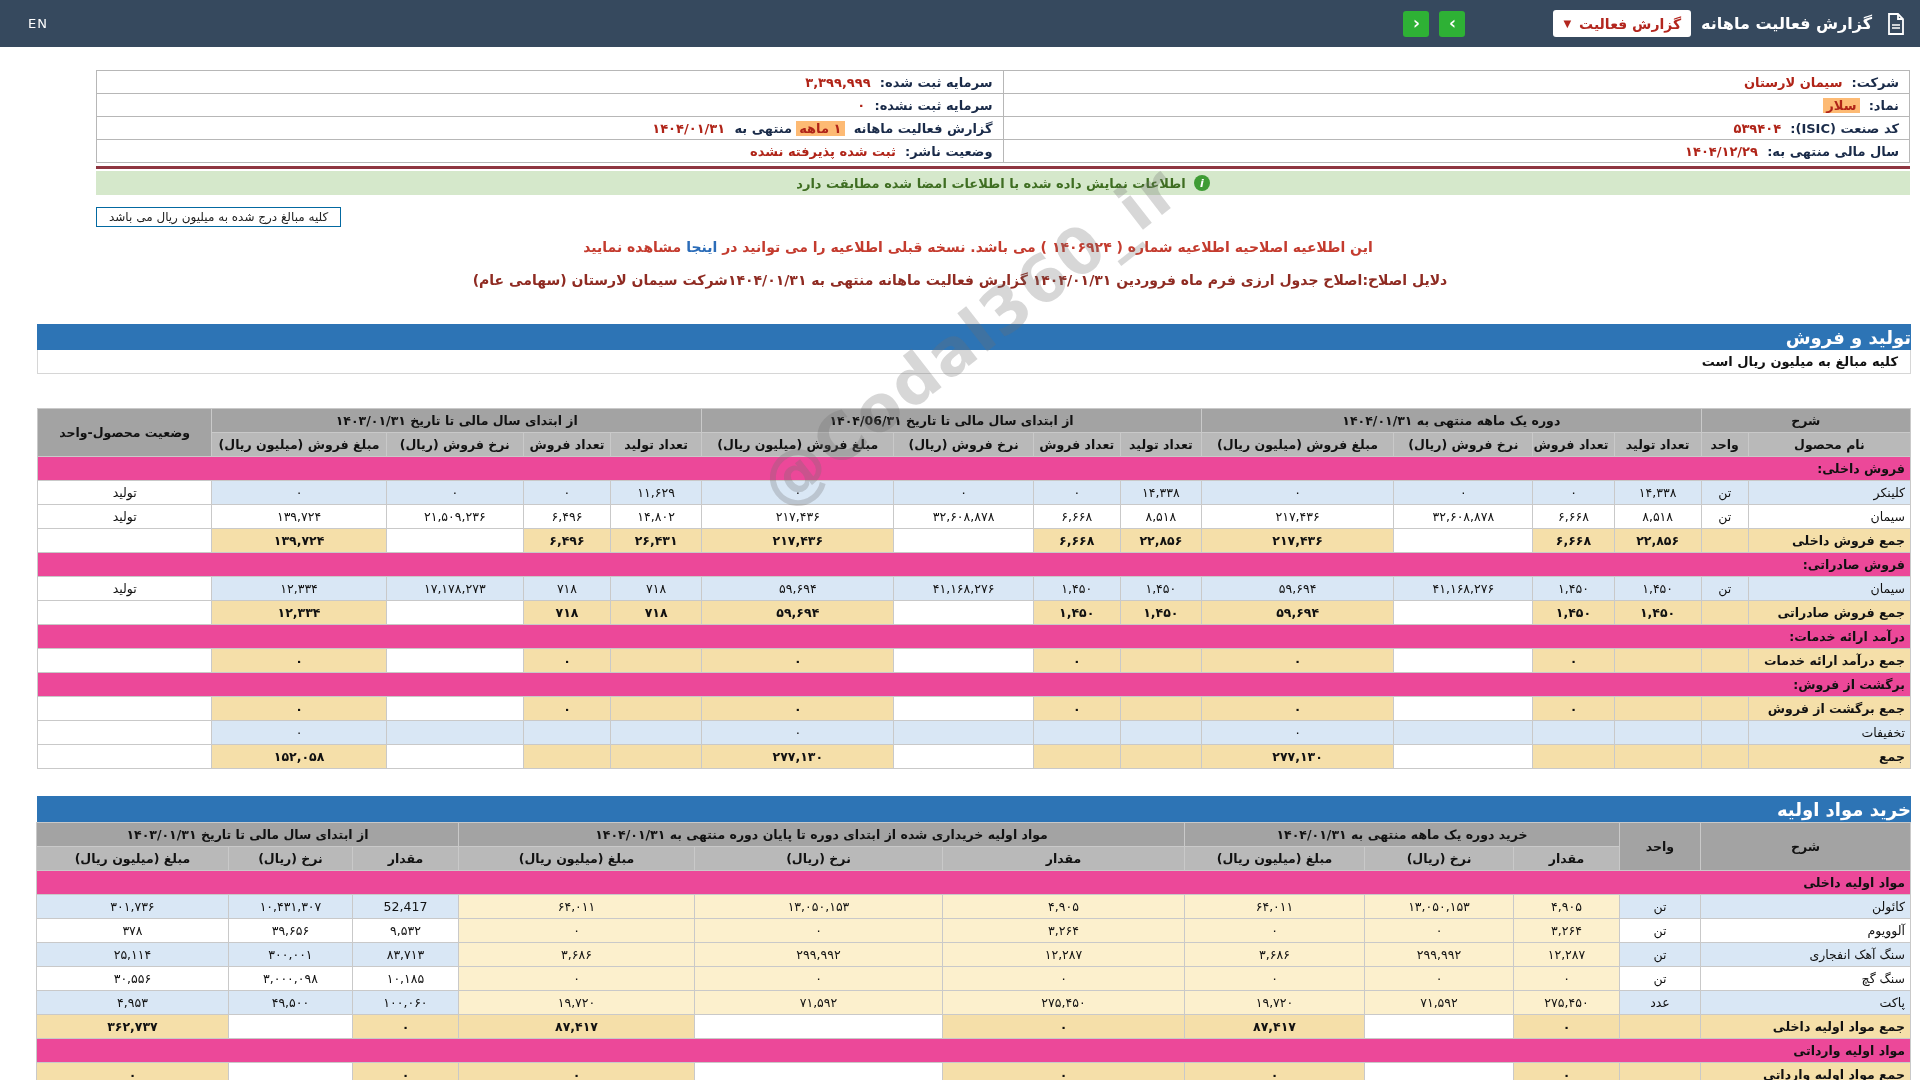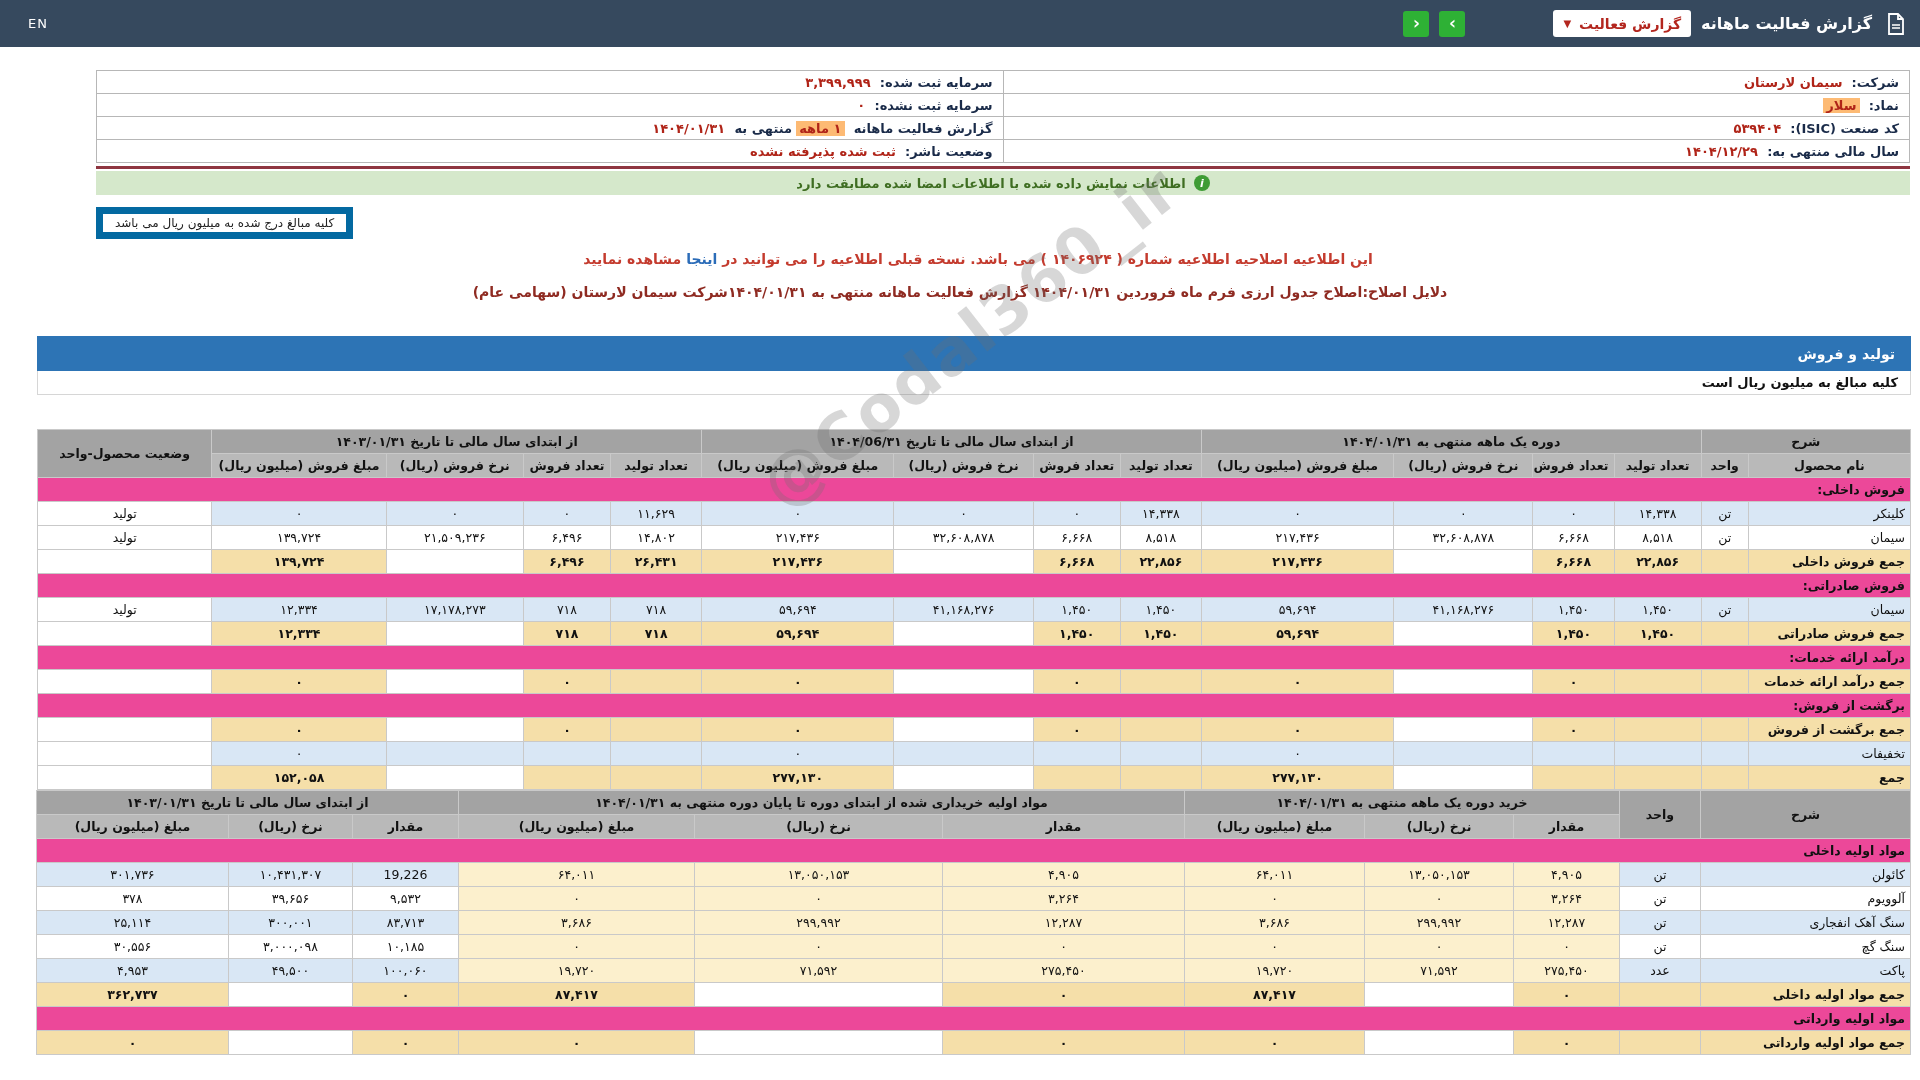--- a/index.html
+++ b/index.html
@@ -24,27 +24,27 @@
   .info-table td{border:1px solid #b7b7b7;height:23px;padding:0 10px;white-space:nowrap;overflow:hidden;}
   .info-table .lbl{font-weight:bold;color:#1a2b49;}
   .info-table .val{color:#b02418;font-weight:bold;margin-right:5px;}
   .hl-y{background:#fdba74;padding:0 3px;}
   .red-line{width:1814px;height:3px;background:#8e3540;margin:3px 10px 0 0;}
   .green-bar{width:1814px;height:24px;margin:2px 10px 0 0;background:#d5e8cb;color:#3f6e22;font-size:13px;
     display:flex;align-items:center;justify-content:center;gap:8px;font-weight:bold;}
   .info-circle{width:16px;height:16px;border-radius:50%;background:#3f9c35;color:#fff;font-size:11px;font-weight:bold;
     font-style:italic;display:flex;align-items:center;justify-content:center;flex:0 0 auto;}
   .note-row{width:1814px;margin:12px 10px 0 0;display:flex;justify-content:flex-end;}
-  .note-box{border:7px solid #0369a1;background:#fff;padding:2px 12px;font-size:12px;color:#222;white-space:nowrap;}
+  .note-box{border:1px solid #0369a1;background:#fff;padding:2px 12px;font-size:12px;color:#222;white-space:nowrap;}
   .amendment{margin-top:12px;text-align:center;font-size:14px;color:#c43b2e;font-weight:bold;margin-left:36px;}
   .amendment a{color:#2b6cb8;cursor:pointer;text-decoration:none;}
   .reason{margin-top:17px;text-align:center;font-size:14px;color:#8f2b22;font-weight:bold;}
   
   .tables-wrap{width:1874px;margin:36px 9px 0 0;}
-  .section-bar{height:35px;background:#2d74b5;color:#fff;font-weight:bold;font-size:14px;display:flex;align-items:center;padding:0 16px;}
+  .section-bar{height:26px;background:#2d74b5;color:#fff;font-weight:bold;font-size:18px;display:flex;align-items:center;padding:0 0;}
   .units-row{height:24px;border:1px solid #d6d6d6;border-top:none;display:flex;align-items:center;padding:0 12px;
     font-weight:bold;font-size:13px;color:#111;background:#fff;}
   .report-table{border-collapse:collapse;table-layout:fixed;width:100%;font-size:12.5px;}
   #prod-table{margin-top:34px;}
   .purchases-bar{margin-top:27px;}
   .report-table th,.report-table td{border:1px solid #c9c9c9;height:24px;padding:0 5px;text-align:center;
     white-space:nowrap;overflow:hidden;font-weight:normal;color:#111;}
   .report-table th.gh{background:#a3a3a3;font-weight:bold;}
   .report-table th.sh{background:#b9b9b9;font-weight:bold;}
   .report-table td.section-cell{background:#ec4899;text-align:right;font-weight:bold;}
@@ -354,20 +354,21 @@
           <td class="num">۲۷۷,۱۳۰</td>
           <td class="num"></td>
           <td class="num"></td>
           <td class="num blank"></td>
           <td class="num">۱۵۲,۰۵۸</td>
           <td class="status"></td>
         </tr>
       </tbody>
     </table>
 
+  <div class="section-bar purchases-bar">خرید مواد اولیه</div>
   <table id="purchase-table" class="report-table">
       <colgroup>
         <col style="width: 210px;">
         <col style="width: 81px;">
         <col style="width: 106px;">
         <col style="width: 149px;">
         <col style="width: 180px;">
         <col style="width: 242px;">
         <col style="width: 248px;">
         <col style="width: 236px;">
@@ -401,21 +402,21 @@
         </tr>
         <tr class="data-b">
           <td class="name">کائولن</td>
           <td class="unit">تن</td>
           <td class="num hl">۴,۹۰۵</td>
           <td class="num hl">۱۳,۰۵۰,۱۵۳</td>
           <td class="num hl">۶۴,۰۱۱</td>
           <td class="num hl">۴,۹۰۵</td>
           <td class="num hl">۱۳,۰۵۰,۱۵۳</td>
           <td class="num hl">۶۴,۰۱۱</td>
-          <td class="num">19,226</td>
+          <td class="num">52,417</td>
           <td class="num">۱۰,۴۳۱,۳۰۷</td>
           <td class="num">۳۰۱,۷۳۶</td>
         </tr>
         <tr class="data-w">
           <td class="name">آلوویوم</td>
           <td class="unit">تن</td>
           <td class="num hl">۳,۲۶۴</td>
           <td class="num hl">۰</td>
           <td class="num hl">۰</td>
           <td class="num hl">۳,۲۶۴</td>

